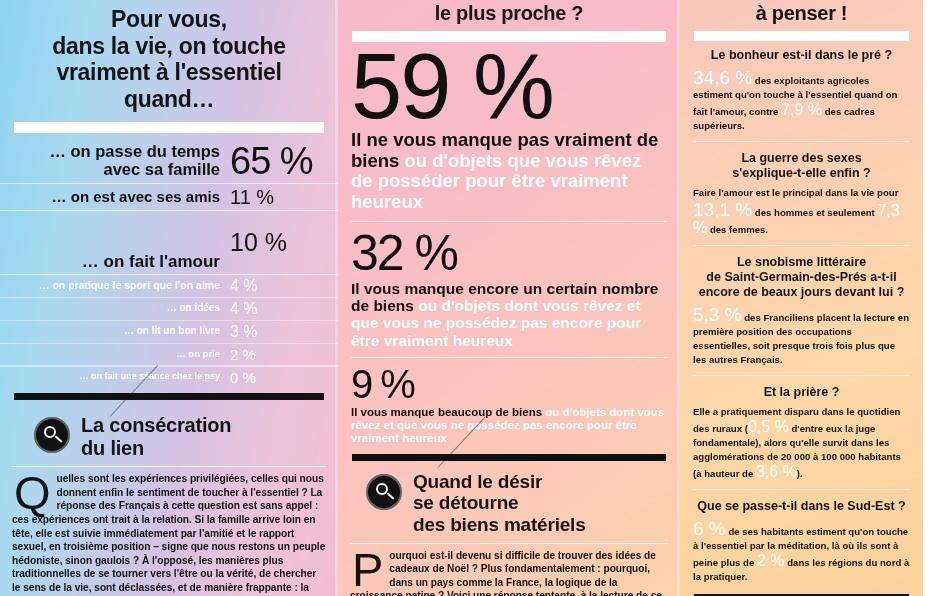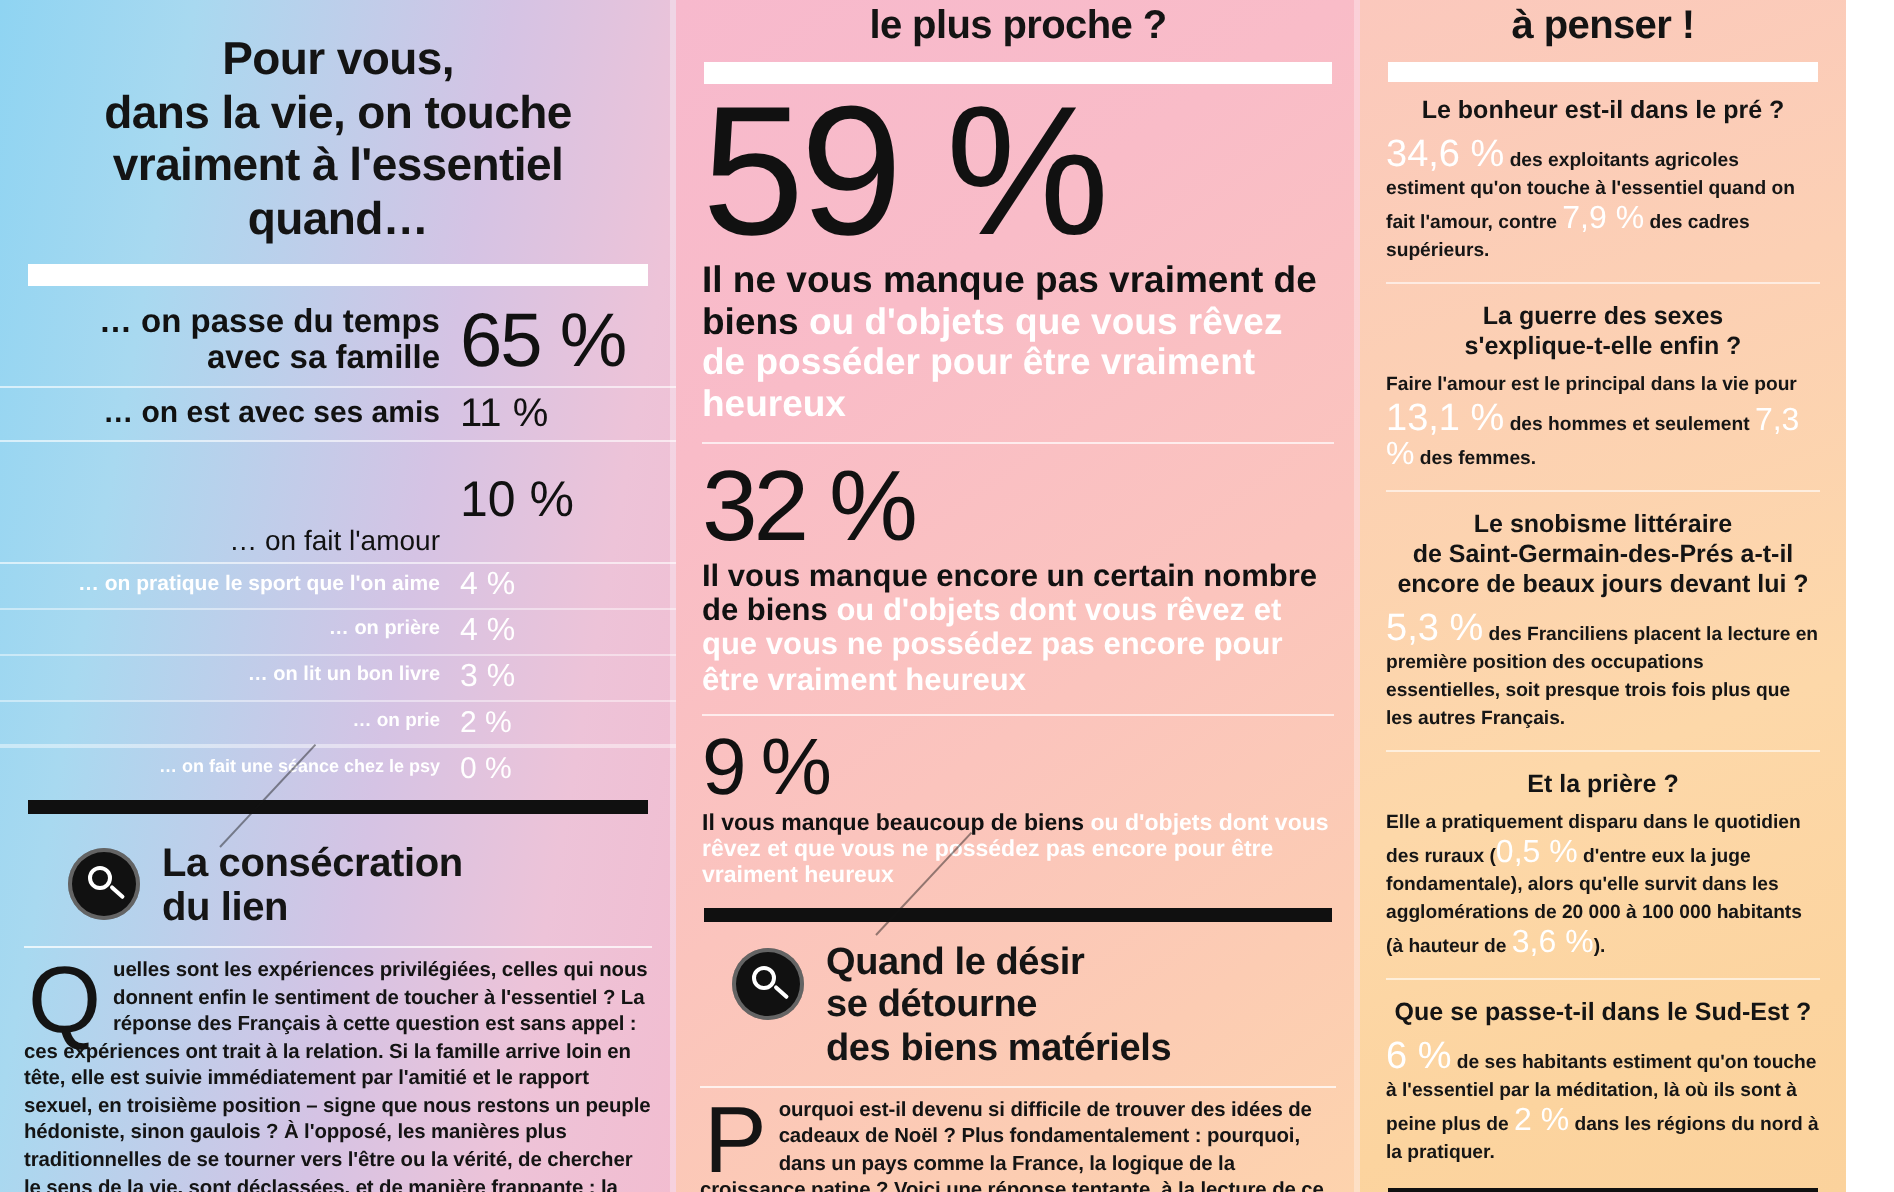--- a/index.html
+++ b/index.html
@@ -42,21 +42,21 @@
   .row {
     display:flex; align-items:center; justify-content:flex-end;
     padding:3px 12px 3px 10px; gap:10px;
   }
   .row .lbl { text-align:right; color:#1b1b1b; line-height:1.06; flex:1; }
   .row .val { color:#fff; text-align:left; width:96px; line-height:1.0; font-weight:400; }
   .row.r0 .lbl { font-size:16.5px; font-weight:700; color:#111; }
   .row.r0 .val { font-size:38px; color:#111; font-weight:400; letter-spacing:-1px; }
   .row.r1 .lbl { font-size:15px; font-weight:700; color:#111; }
   .row.r1 .val { font-size:20px; color:#111; }
-  .row.r2 .lbl { font-size:14px; font-weight:400; color:#111;margin-top:39px; }
+  .row.r2 .lbl { font-size:17px; font-weight:700; color:#111;margin-top:39px; }
   .row.r2 .val { font-size:25px; color:#111; }
   .row.r3 .lbl { font-size:10.5px; color:#fff; font-weight:700; }
   .row.r3 .val { font-size:16px; color:#fff; }
   .row.r4 .lbl { font-size:10px;  color:#fff; font-weight:700; }
   .row.r4 .val { font-size:16px; color:#fff; }
   .row.r5 .lbl { font-size:10px;  color:#fff; font-weight:700; }
   .row.r5 .val { font-size:16px; color:#fff; }
   .row.r6 .lbl { font-size:9.5px; color:#fff; font-weight:700; }
   .row.r6 .val { font-size:15px; color:#fff; }
   .row.r7 .lbl { font-size:9px;   color:#fff; font-weight:700; }
@@ -138,21 +138,21 @@
     border-left:2.5px solid #141414; padding-left:6px; flex:1;
   }
 </style>
 </head>
 <body>
 
 <div class="page">
 
   <div class="col col-left">
 
-    <div class="headline" style="white-space:pre-line; padding-top:16px;">Pour vous,
+    <div class="headline" style="white-space:pre-line; padding-top:6px;">Pour vous,
 dans la vie, on touche
 vraiment à l'essentiel
 quand…</div>
 
     <div class="rule-white"></div>
 
     <div class="list">
       <div class="row r0">
         <span class="lbl" style="white-space:pre-line;">… on passe du temps
 avec sa famille</span>
@@ -168,21 +168,21 @@
         <span class="lbl">… on fait l'amour</span>
         <span class="val">10 %</span>
       </div>
       <div class="hair"></div>
       <div class="row r3">
         <span class="lbl">… on pratique le sport que l'on aime</span>
         <span class="val">4 %</span>
       </div>
       <div class="hair-dim"></div>
       <div class="row r4">
-        <span class="lbl">… on prière</span>
+        <span class="lbl">… on idées</span>
         <span class="val">4 %</span>
       </div>
       <div class="hair-dim"></div>
       <div class="row r5">
         <span class="lbl">… on lit un bon livre</span>
         <span class="val">3 %</span>
       </div>
       <div class="hair-dim"></div>
       <div class="row r6">
         <span class="lbl">… on prie</span>

